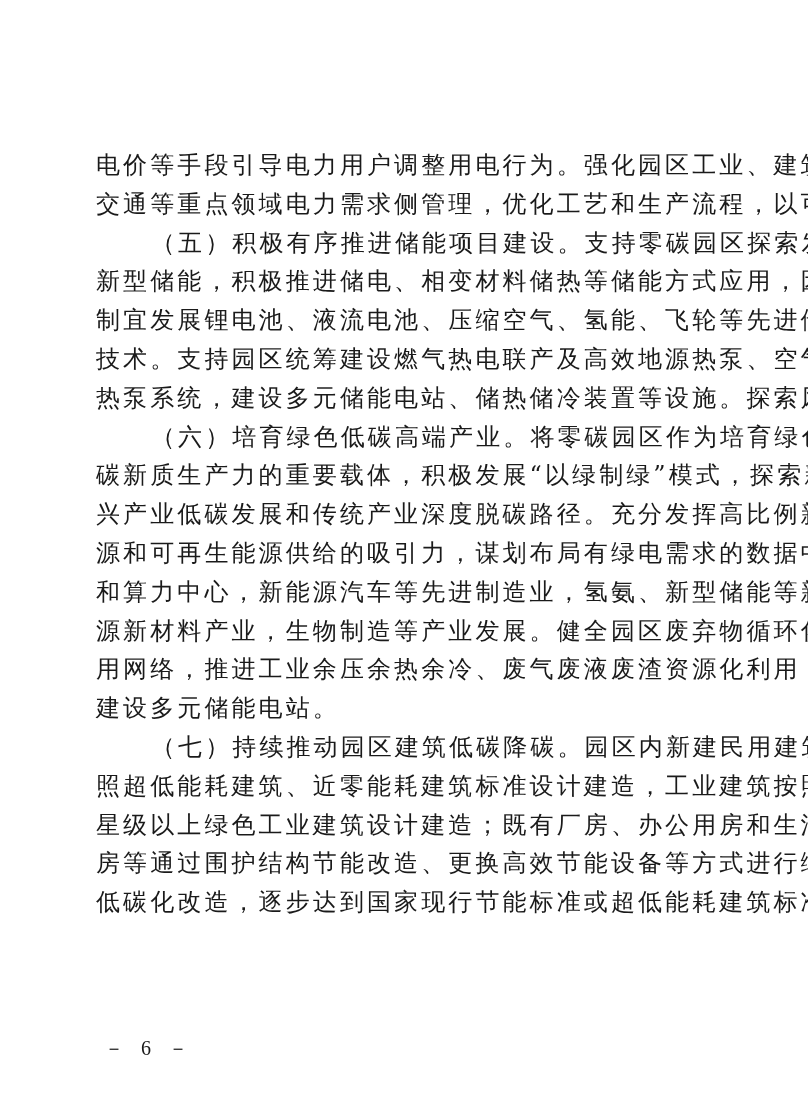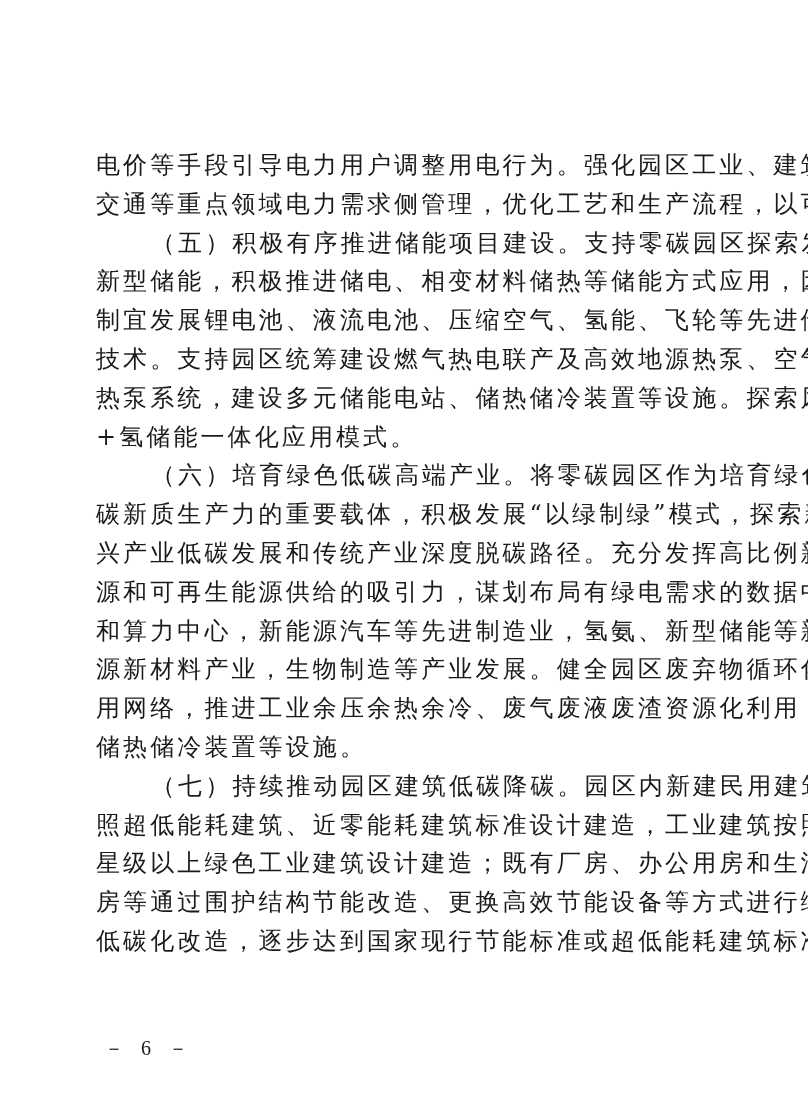--- a/index.html
+++ b/index.html
@@ -29,30 +29,29 @@
   <div class="body-text">
 
     <span class="line">电价等手段引导电力用户调整用电行为。强化园区工业、建筑、</span>
     <span class="line">交通等重点领域电力需求侧管理，优化工艺和生产流程，以可中</span>
 
     <span class="line indent">（五）积极有序推进储能项目建设。支持零碳园区探索发展</span>
     <span class="line">新型储能，积极推进储电、相变材料储热等储能方式应用，因地</span>
     <span class="line">制宜发展锂电池、液流电池、压缩空气、氢能、飞轮等先进储能</span>
     <span class="line">技术。支持园区统筹建设燃气热电联产及高效地源热泵、空气源</span>
     <span class="line">热泵系统，建设多元储能电站、储热储冷装置等设施。探索风光</span>
-    <span class="line">+氢储能一体化应用模式。</span>
 
     <span class="line indent">（六）培育绿色低碳高端产业。将零碳园区作为培育绿色低</span>
     <span class="line">碳新质生产力的重要载体，积极发展“以绿制绿”模式，探索新</span>
     <span class="line">兴产业低碳发展和传统产业深度脱碳路径。充分发挥高比例新能</span>
     <span class="line">源和可再生能源供给的吸引力，谋划布局有绿电需求的数据中心</span>
     <span class="line">和算力中心，新能源汽车等先进制造业，氢氨、新型储能等新能</span>
     <span class="line">源新材料产业，生物制造等产业发展。健全园区废弃物循环化利</span>
     <span class="line">用网络，推进工业余压余热余冷、废气废液废渣资源化利用，提</span>
-    <span class="line">储热储冷装置等设施。</span>
+    <span class="line">建设多元储能电站。</span>
 
     <span class="line indent">（七）持续推动园区建筑低碳降碳。园区内新建民用建筑按</span>
     <span class="line">照超低能耗建筑、近零能耗建筑标准设计建造，工业建筑按照二</span>
     <span class="line">星级以上绿色工业建筑设计建造；既有厂房、办公用房和生活用</span>
     <span class="line">房等通过围护结构节能改造、更换高效节能设备等方式进行绿色</span>
     <span class="line">低碳化改造，逐步达到国家现行节能标准或超低能耗建筑标准。</span>
   </div>
   <div class="page-number">－ 6 －</div>
 </div>
 

